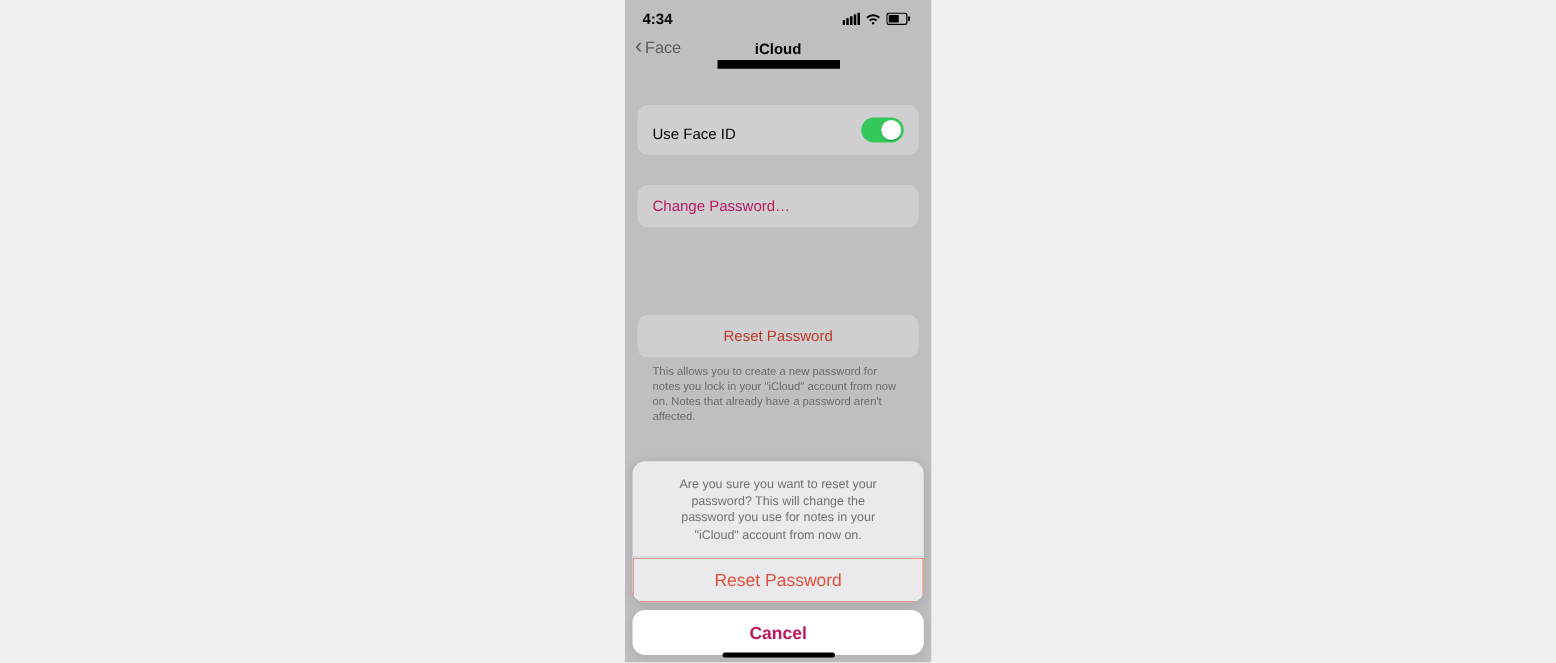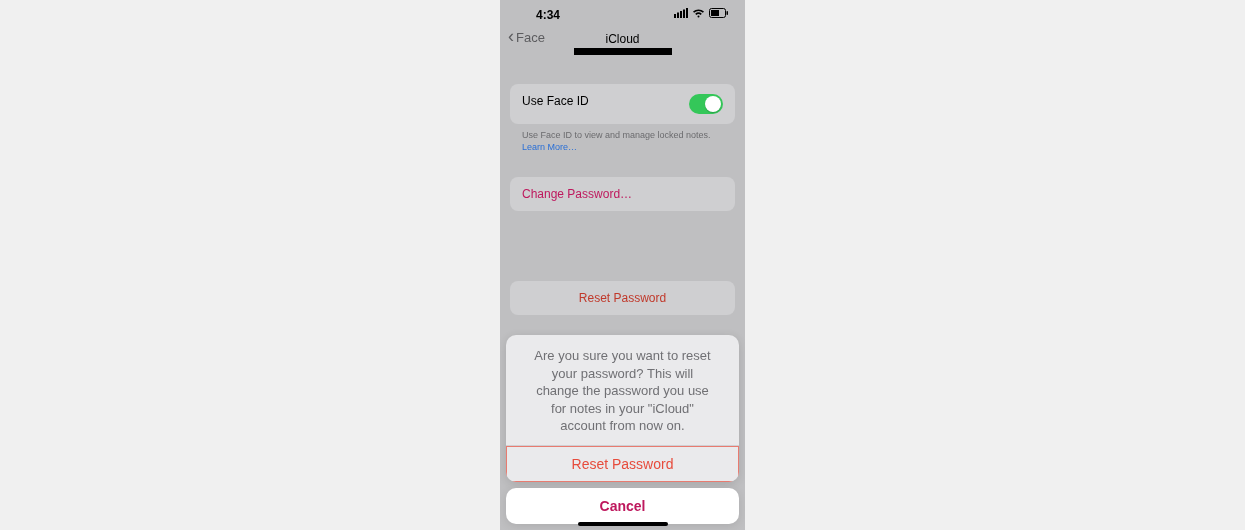--- a/index.html
+++ b/index.html
@@ -18,51 +18,51 @@
     background: #bfbfc1;
     position: relative;
     overflow: hidden;
   }
   .dim-layer { 
     position: absolute; inset: 0;
     background: rgba(0,0,0,0.0);
   }
   
   .status-bar {
-    display: flex; justify-content: space-between; align-items: flex-start;
-    padding: 8px 16px 4px 36px;
+    display: flex; justify-content: space-between; align-items: center;
+    padding: 8px 16px 4px 14px;
     font-size: 12px; font-weight: 600; color: #000;
   }
   .status-icons { display: flex; gap: 4px; align-items: center; }
   .status-icons svg { display:block; }
   
   .nav {
     position: relative; height: 34px;
     display: flex; align-items: center;
   }
   .back {
     position: absolute; left: 8px; top: 2px;
     display: flex; align-items: center; gap: 2px;
     color: #5c5c5f; font-size: 13px;
   }
   .back .chev { font-size: 18px; line-height: 1; position: relative; top: -1px; }
   .title-wrap {
     margin: 0 auto; text-align: center;
   }
-  .title { font-size: 12px; font-weight: 400; color: #000; }
+  .title { font-size: 12px; font-weight: 700; color: #000; }
   .subtitle-bar {
     width: 98px; height: 7px; background: #000; margin: 2px auto 0;
   }
   
   .content { padding: 0 10px; }
   .cell {
     background: #cfcfd1;
     border-radius: 8px;
     padding: 10px 12px;
-    display: flex; align-items: flex-start; justify-content: space-between;
+    display: flex; align-items: flex-end; justify-content: space-between;
     font-size: 12px;
   }
   .cell.single { margin-top: 24px; }
   .cell-text { color: #000; }
   .cell-link { color: #be185d; }
   .cell-danger { color: #c0392b; text-align: center; width: 100%; }
   .footer-note {
     font-size: 9px; color: #6b6b6e; line-height: 1.35;
     padding: 5px 12px 0 12px;
   }
@@ -82,21 +82,21 @@
   .sheet {
     position: absolute; left: 6px; right: 6px; bottom: 6px;
   }
   .sheet-card {
     background: #eaeaec;
     border-radius: 10px;
     overflow: hidden;
     box-shadow: 0 2px 10px rgba(0,0,0,0.12);
   }
   .sheet-msg {
-    font-size: 13px; color: #707074; text-align: center;
+    font-size: 10px; color: #707074; text-align: center;
     padding: 12px 26px 10px; line-height: 1.35;
   }
   .sheet-action {
     border-top: 1px solid #d0d0d3;
     text-align: center; padding: 10px 0;
     font-size: 14px; font-weight: 400;
     color: #e74c3c;
     box-shadow: inset 0 0 0 1px rgba(231,76,60,0.7);
   }
   .sheet-cancel {
@@ -158,31 +158,29 @@
   </div>
 
   <div class="content">
 
     <div class="cell single">
       <span class="cell-text">Use Face ID</span>
       <span class="toggle">
         <span class="knob"></span>
       </span>
     </div>
-    <div class="footer-note">
-      <span>Use Face ID to view and manage locked notes. </span><span class="link">Learn More…</span>
-    </div>
 
     <div class="cell single">
       <span class="cell-link">Change Password…</span>
     </div>
 
     <div class="cell section-gap-lg">
       <span class="cell-danger">Reset Password</span>
     </div>
+    <div class="footer-note">This allows you to create a new password for notes you lock in your "iCloud" account from now on. Notes that already have a password aren't affected.</div>
 
   </div>
 
   <div class="sheet">
     <div class="sheet-card">
       <div class="sheet-msg">Are you sure you want to reset your password? This will change the password you use for notes in your "iCloud" account from now on.</div>
       <div class="sheet-action">Reset Password</div>
     </div>
     <div class="sheet-cancel">Cancel</div>
   </div>

